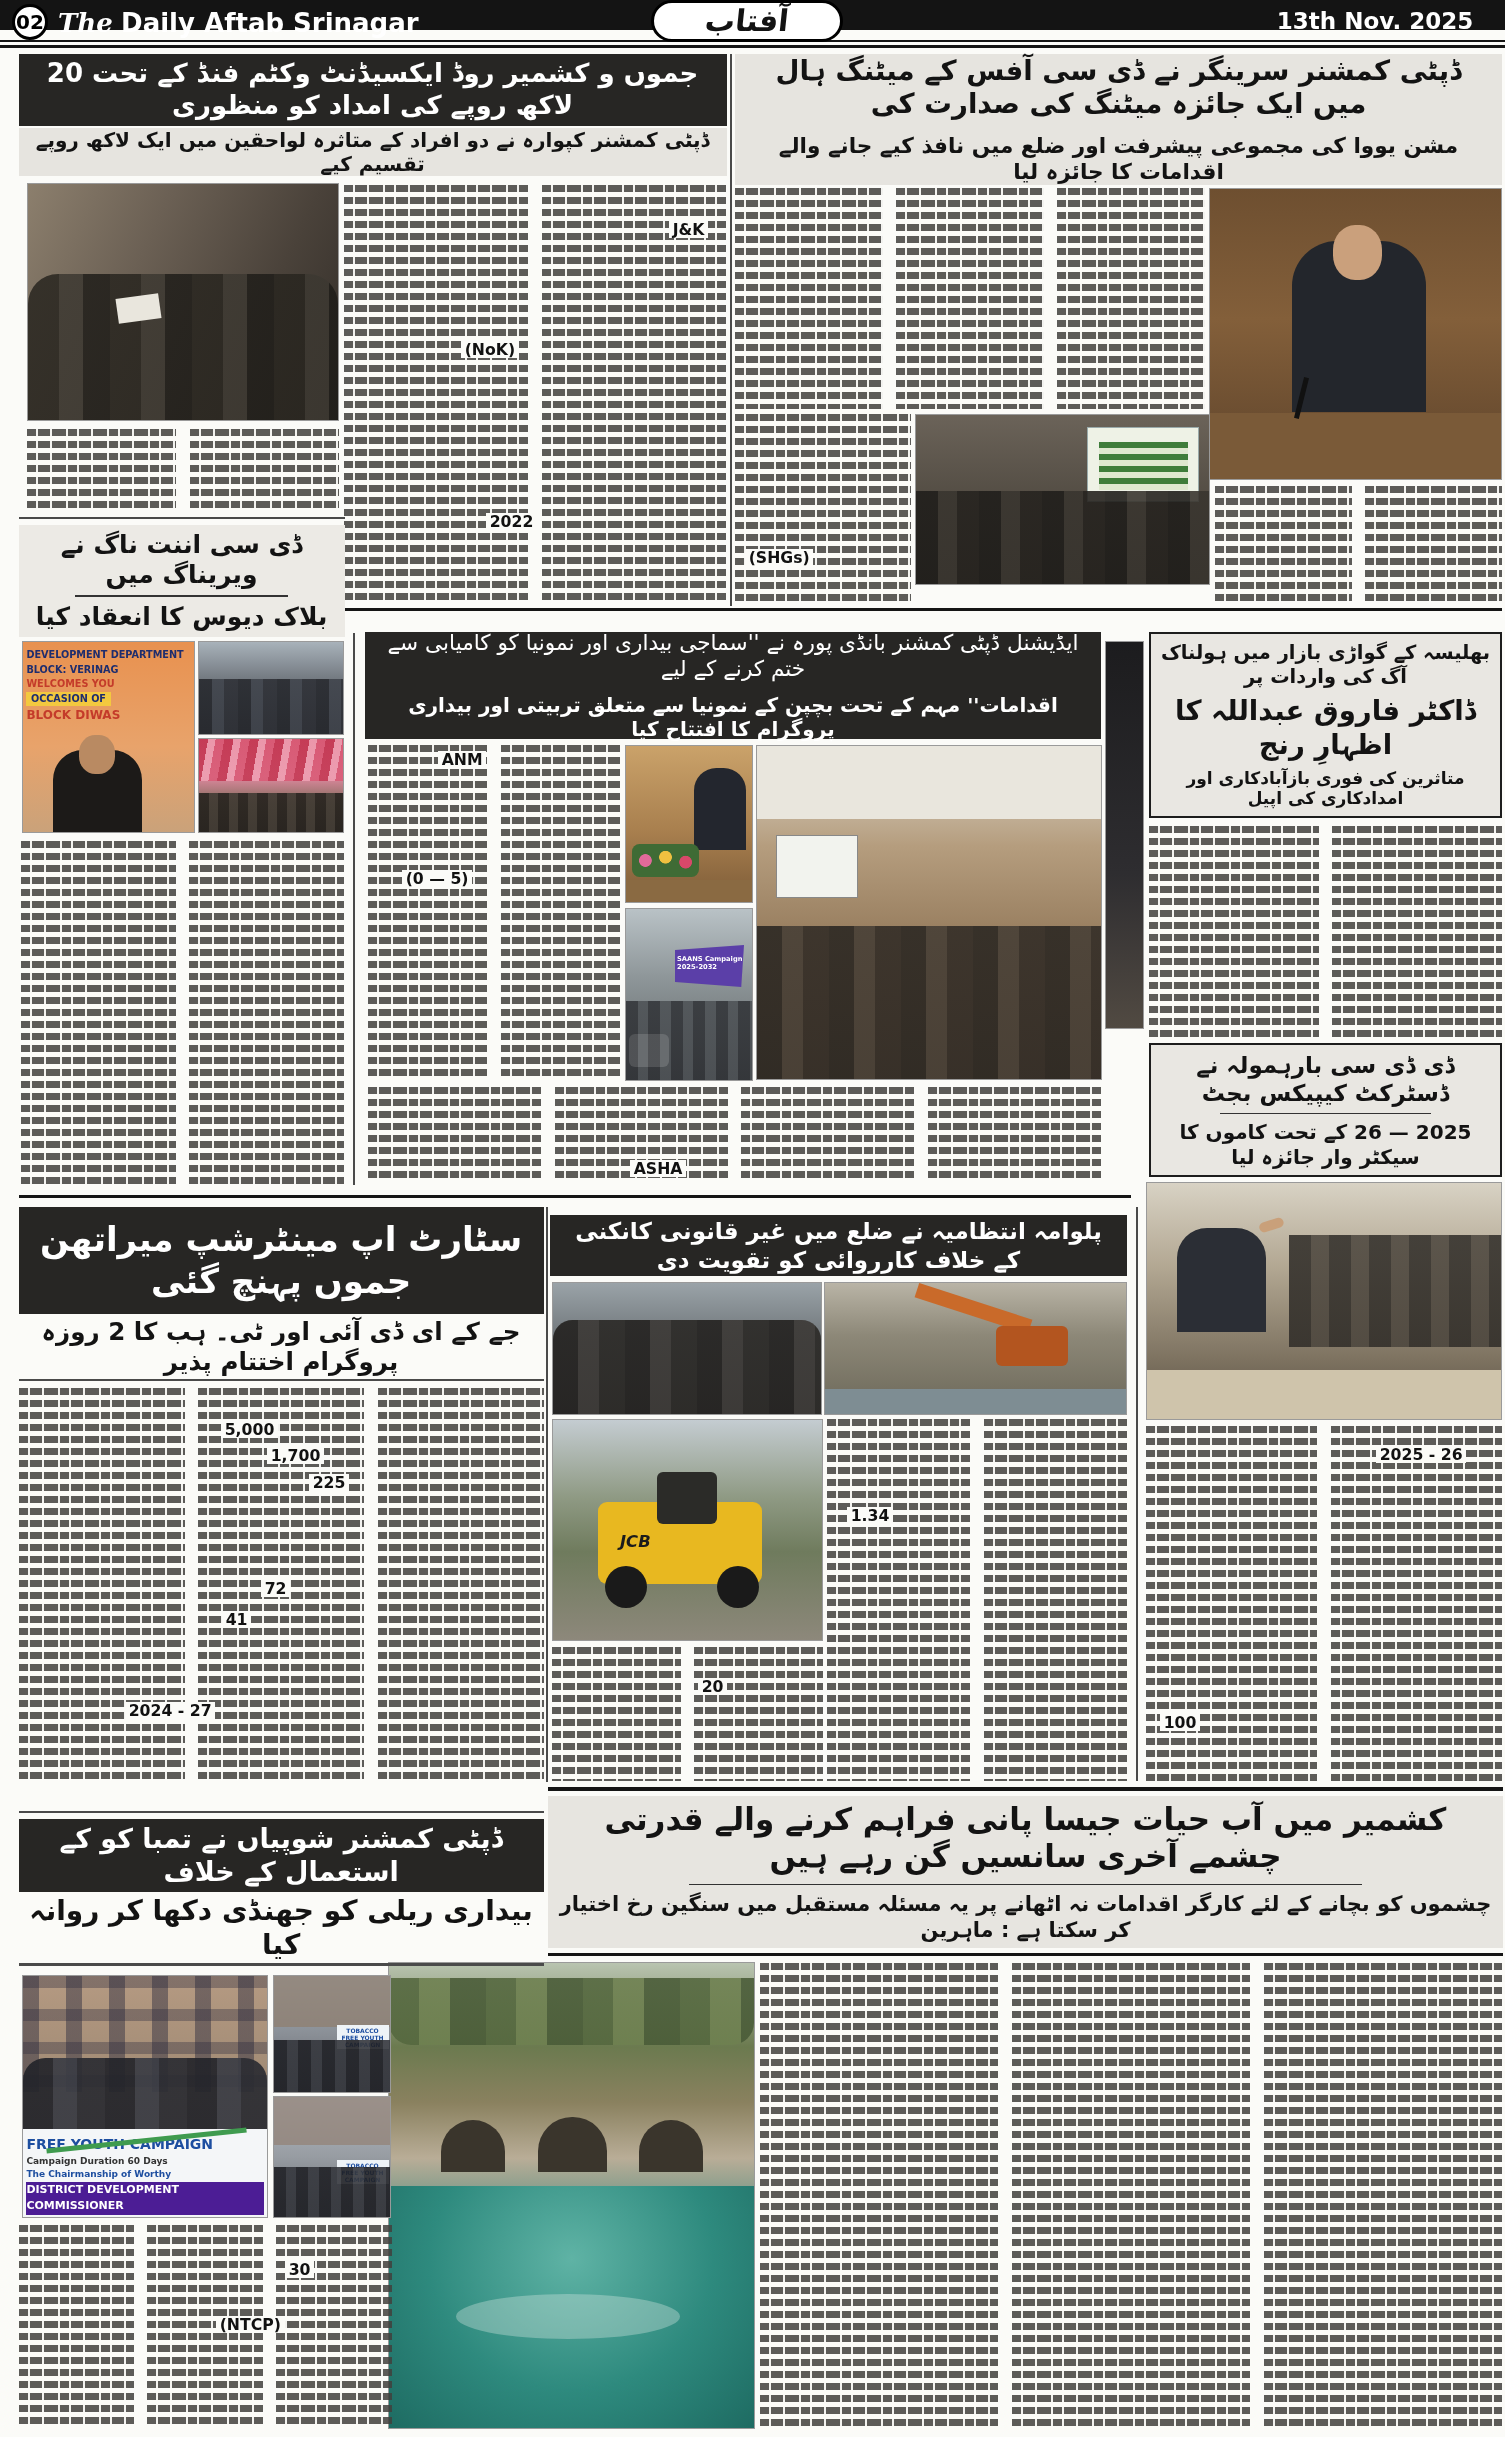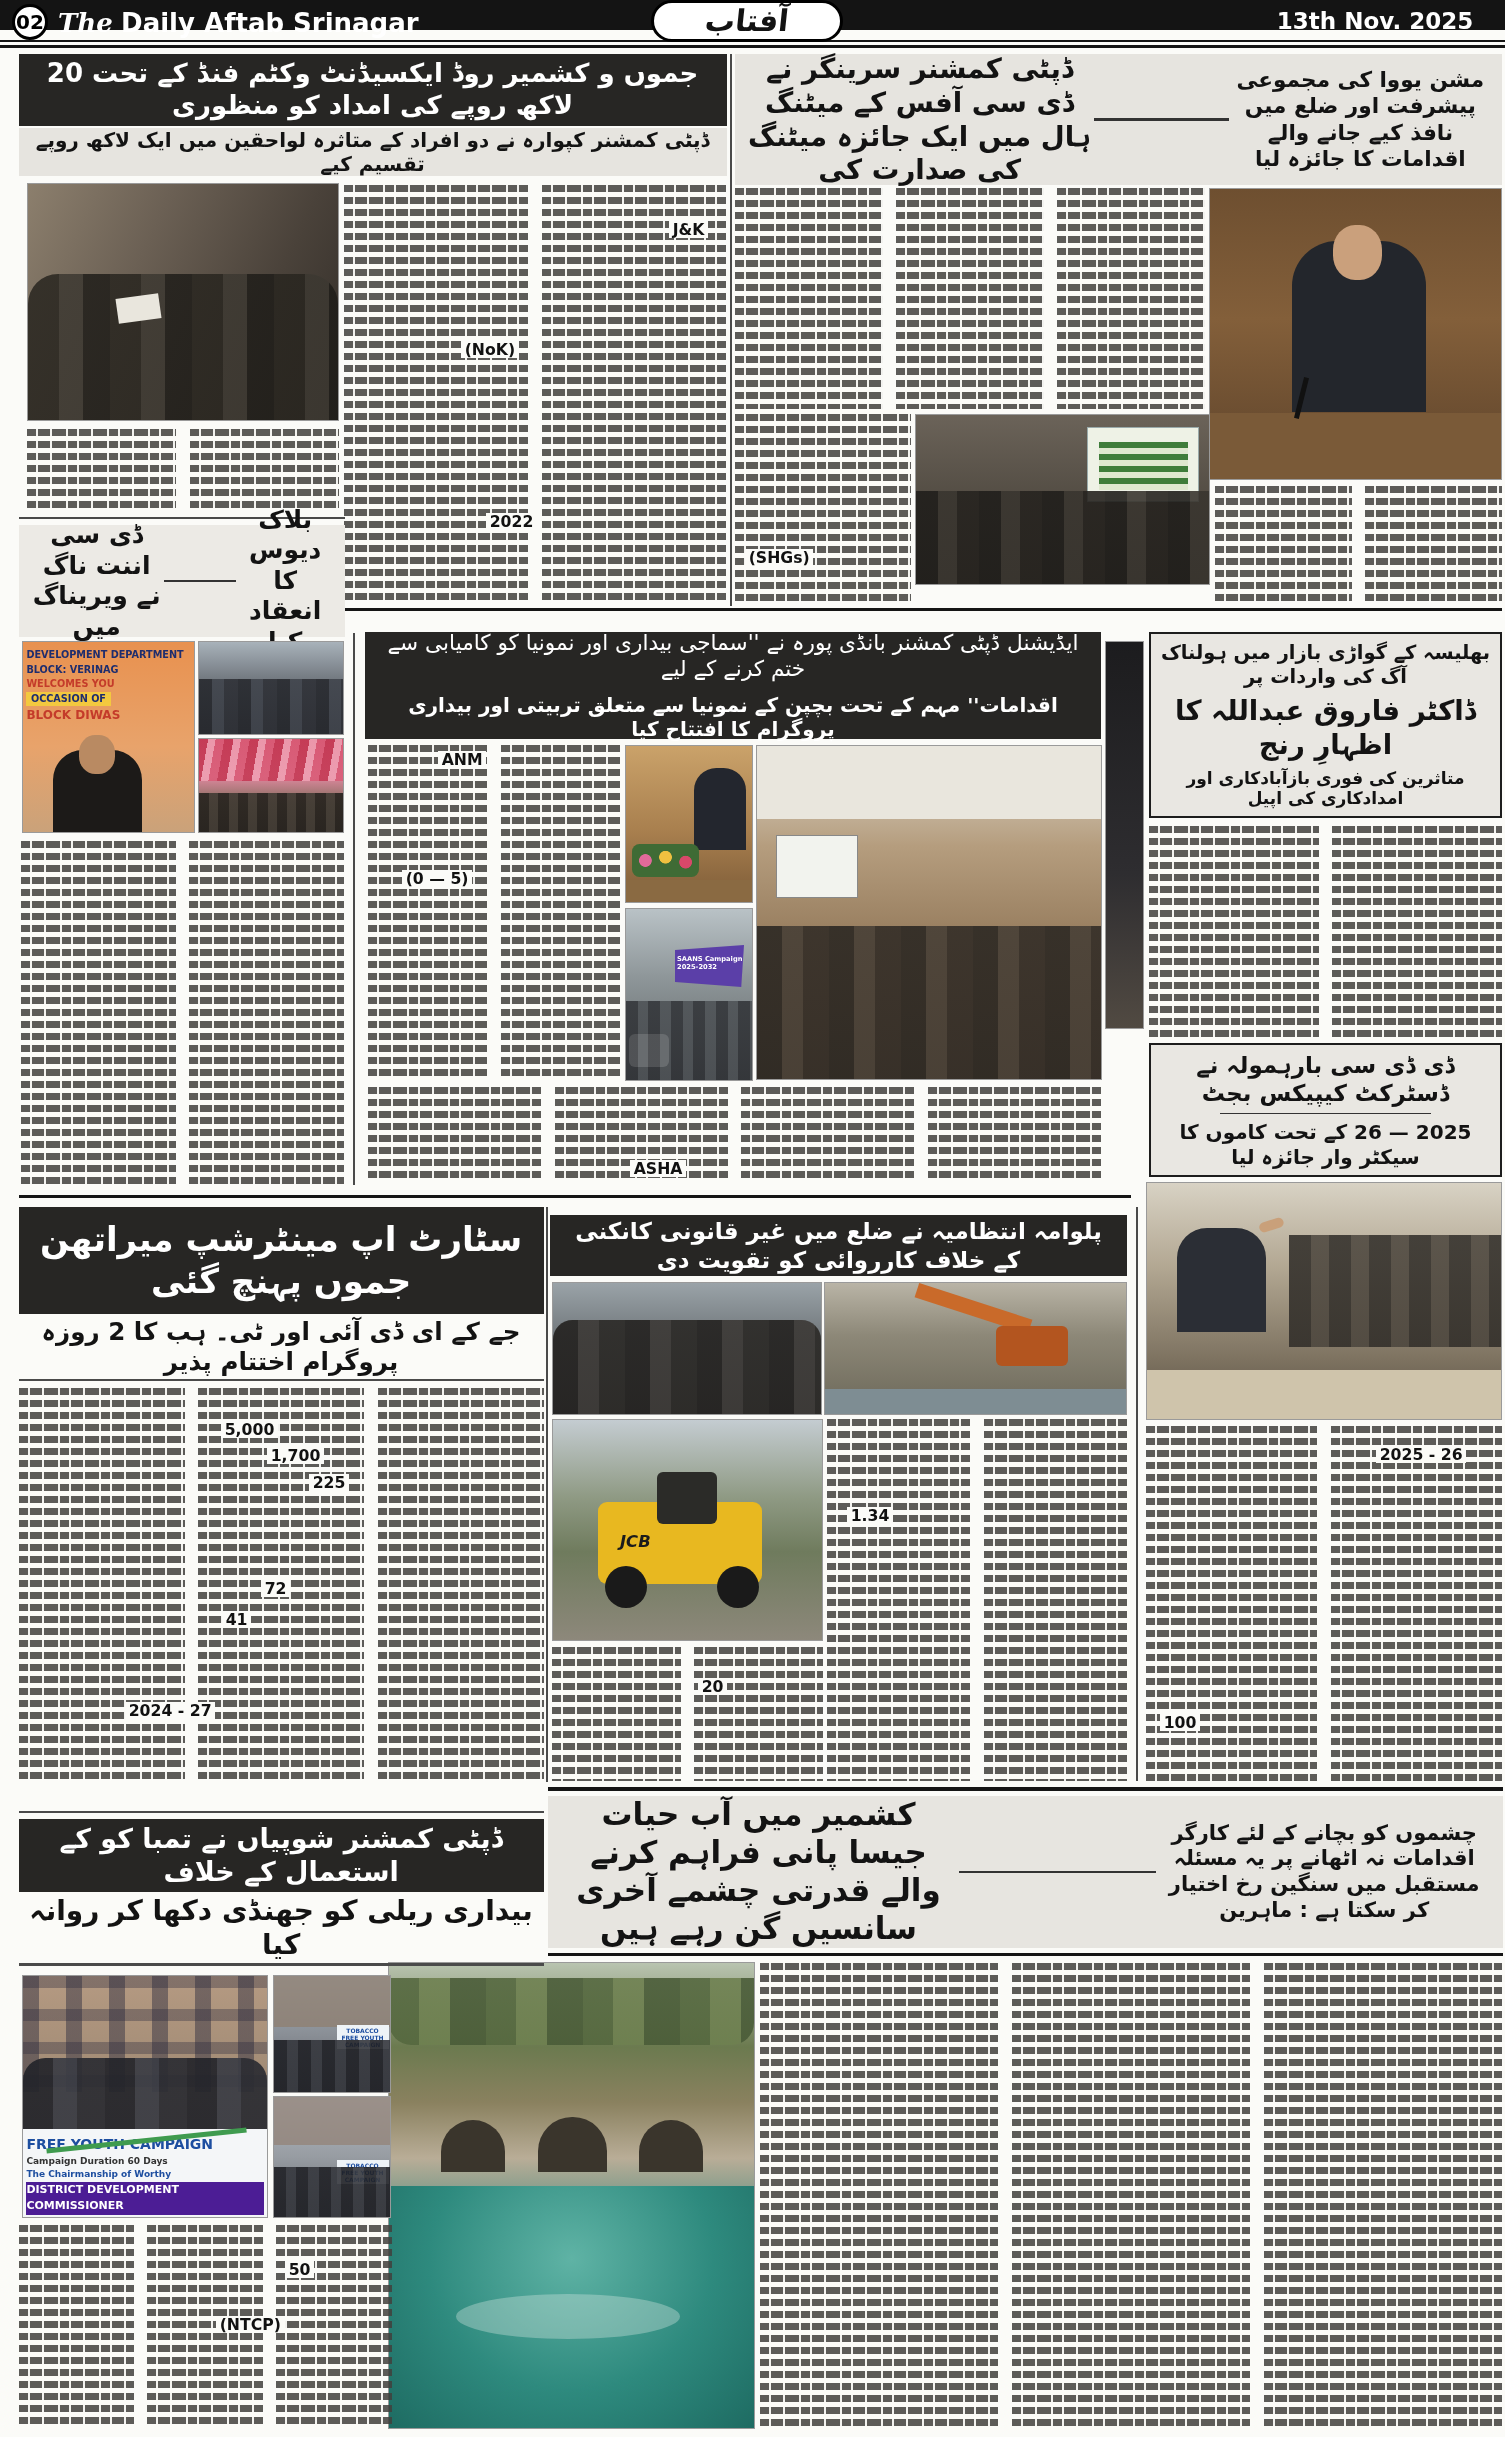--- a/index.html
+++ b/index.html
@@ -2,21 +2,21 @@
 <html style="font-size:12px"><head>
 <meta charset="utf-8">
 <style>
   *{margin:0;padding:0;box-sizing:border-box}
   body{background:#cfcfcf;font-family:"DejaVu Sans",sans-serif}
   .page{position:relative;width:1505px;height:2438px;background:#fbfbf8;margin:0 auto;overflow:hidden;outline:0.7px solid #aaa}
   .abs{position:absolute}
   .urdu{direction:rtl;font-family:"DejaVu Sans",sans-serif;color:#131313;line-height:1.22;text-align:center}
   .hl-dark{background:#272624;color:#fff;display:flex;align-items:center;justify-content:center;padding:3px 10.4px}
   .hl-dark .urdu{color:#fff}
-  .hl-gray{background:#e6e4df;display:flex;flex-direction:row;align-items:center;justify-content:center;padding:4.5px 10.4px}
+  .hl-gray{background:#e6e4df;display:flex;flex-direction:column;align-items:center;justify-content:center;padding:4.5px 10.4px}
   .boxed{border:2.2px solid #1d1d1d;background:#e9e7e2;display:flex;flex-direction:column;align-items:center;justify-content:center;padding:6px 9px}
   .rule{background:#151515}
   .rule-thin{background:#4a4a4a}
   .minirule{background:#333;height:2.2px}
   .cols{display:flex;gap:13.4px}
   .col{flex:1}
   .tex{background-image:
       repeating-linear-gradient(to right, rgba(251,251,248,0) 0 9px, rgba(251,251,248,.95) 9px 11.2px, rgba(251,251,248,0) 11.2px 23px, rgba(251,251,248,.95) 23px 25px, rgba(251,251,248,0) 25px 39px, rgba(251,251,248,.95) 39px 41px),
       repeating-linear-gradient(to bottom, #41403d 0 6.7px, rgba(0,0,0,0) 6.7px 12px);
       opacity:.85}
@@ -303,17 +303,17 @@
   <div class="ph" style="left:273px;top:2096px;width:118px;height:122px;background:linear-gradient(180deg,#b6bfc6 0%,#979ca2 50%,#63666b 100%)">
     <div class="pel" style="left:0;top:0;width:100%;height:40%;background:#93847a;opacity:.8"></div>
     <div class="pel" style="right:1.5px;top:63px;width:52px;background:#eef3f7;color:#1d4ea0;font-weight:700;font-size:6px;text-align:center;padding:1.5px">TOBACCO FREE YOUTH CAMPAIGN</div>
     <div class="pel" style="left:0;bottom:0;width:100%;height:42%;background:repeating-linear-gradient(to right,#1f2025 0 12px,#35373d 12px 22.4px);opacity:.9"></div>
   </div>
   <div class="cols abs" style="left:18.6px;top:2225px;width:373px;height:203px">
     <div class="tex col"></div>
     <div class="tex col"></div>
     <div class="tex col"></div>
   </div>
-  <div class="tok abs" style="left:285px;top:2261px">50</div>
+  <div class="tok abs" style="left:285px;top:2261px">30</div>
   <div class="tok abs" style="left:216px;top:2316px">(NTCP)</div>
 
 </div>
 
 
 </body></html>

